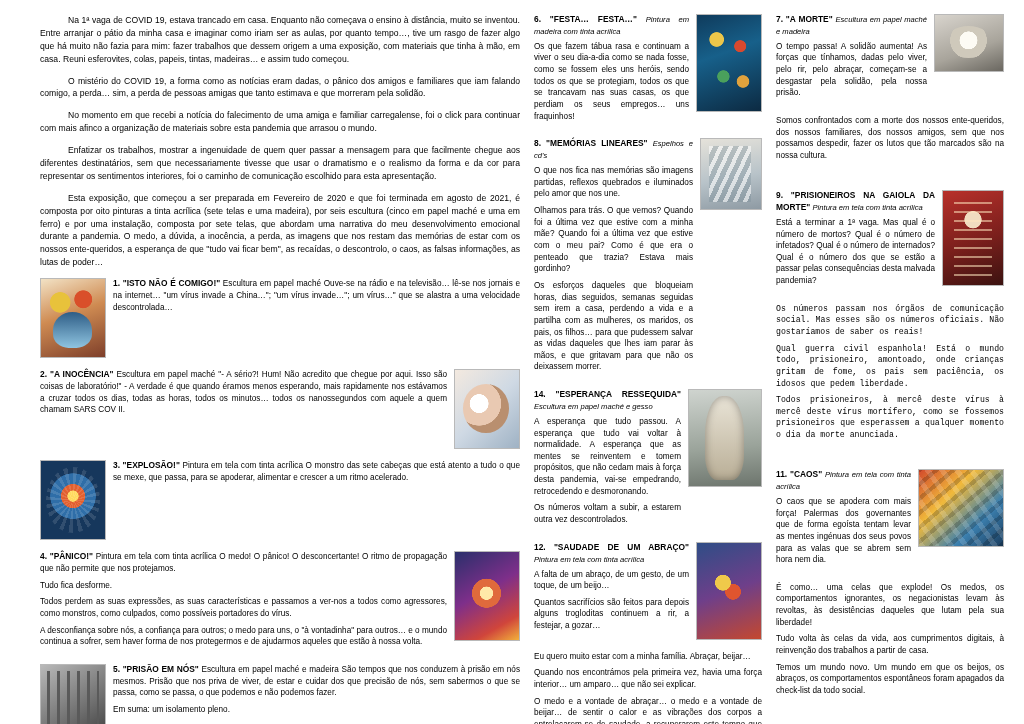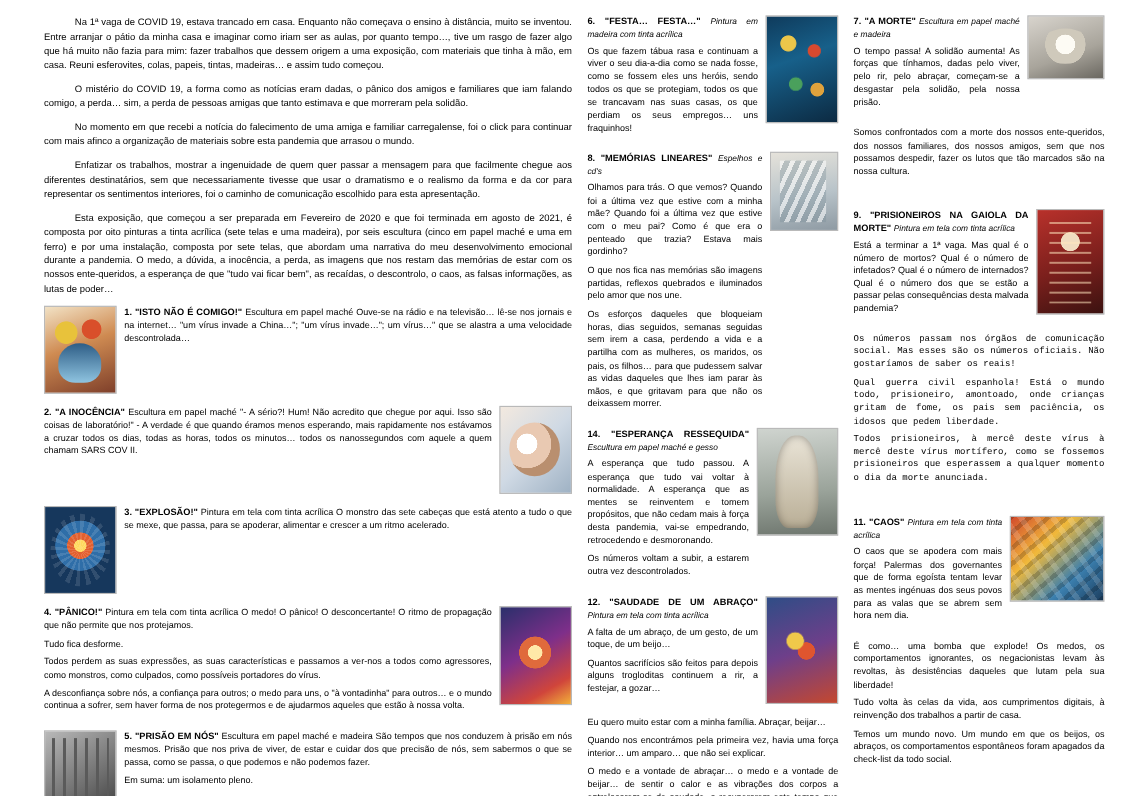--- a/index.html
+++ b/index.html
@@ -249,22 +249,22 @@
     <div class="entry reverse">
       <div class="art w3">
           <div class="layer a-memorias"></div>
         </div>
       <div class="entry-body">
         <div class="entry-title">
           <span>8.</span>
           <span>"MEMÓRIAS LINEARES"</span>
           <span class="med">Espelhos e cd's</span>
         </div>
+        <p>O que nos fica nas memórias são imagens partidas, reflexos quebrados e iluminados pelo amor que nos une.</p>
         <p>Olhamos para trás. O que vemos? Quando foi a última vez que estive com a minha mãe? Quando foi a última vez que estive com o meu pai? Como é que era o penteado que trazia? Estava mais gordinho?</p>
-        <p>O que nos fica nas memórias são imagens partidas, reflexos quebrados e iluminados pelo amor que nos une.</p>
         <p>Os esforços daqueles que bloqueiam horas, dias seguidos, semanas seguidas sem irem a casa, perdendo a vida e a partilha com as mulheres, os maridos, os pais, os filhos… para que pudessem salvar as vidas daqueles que lhes iam parar às mãos, e que gritavam para que não os deixassem morrer.</p>
       </div>
     </div>
 
     <div class="entry reverse">
       <div class="art w5">
           <div class="layer a-esperanca"></div>
         </div>
       <div class="entry-body">
         <div class="entry-title">
@@ -349,20 +349,20 @@
         <div class="entry-title">
           <span>11.</span>
           <span>"CAOS"</span>
           <span class="med">Pintura em tela com tinta acrílica</span>
         </div>
         <p>O caos que se apodera com mais força! Palermas dos governantes que de forma egoísta tentam levar as mentes ingénuas dos seus povos para as valas que se abrem sem hora nem dia.</p>
       </div>
     </div>
 
     <div class="entry-body">
-      <p>É como… uma bomba que explode! Os medos, os comportamentos ignorantes, os negacionistas levam às revoltas, às desistências daqueles que lutam pela sua liberdade!</p>
+      <p>É como… uma celas que explode! Os medos, os comportamentos ignorantes, os negacionistas levam às revoltas, às desistências daqueles que lutam pela sua liberdade!</p>
       <p>Tudo volta às celas da vida, aos cumprimentos digitais, à reinvenção dos trabalhos a partir de casa.</p>
       <p>Temos um mundo novo. Um mundo em que os beijos, os abraços, os comportamentos espontâneos foram apagados da check-list da todo social.</p>
     </div>
 
   </div>
 
 </div>
 
 </body></html>

